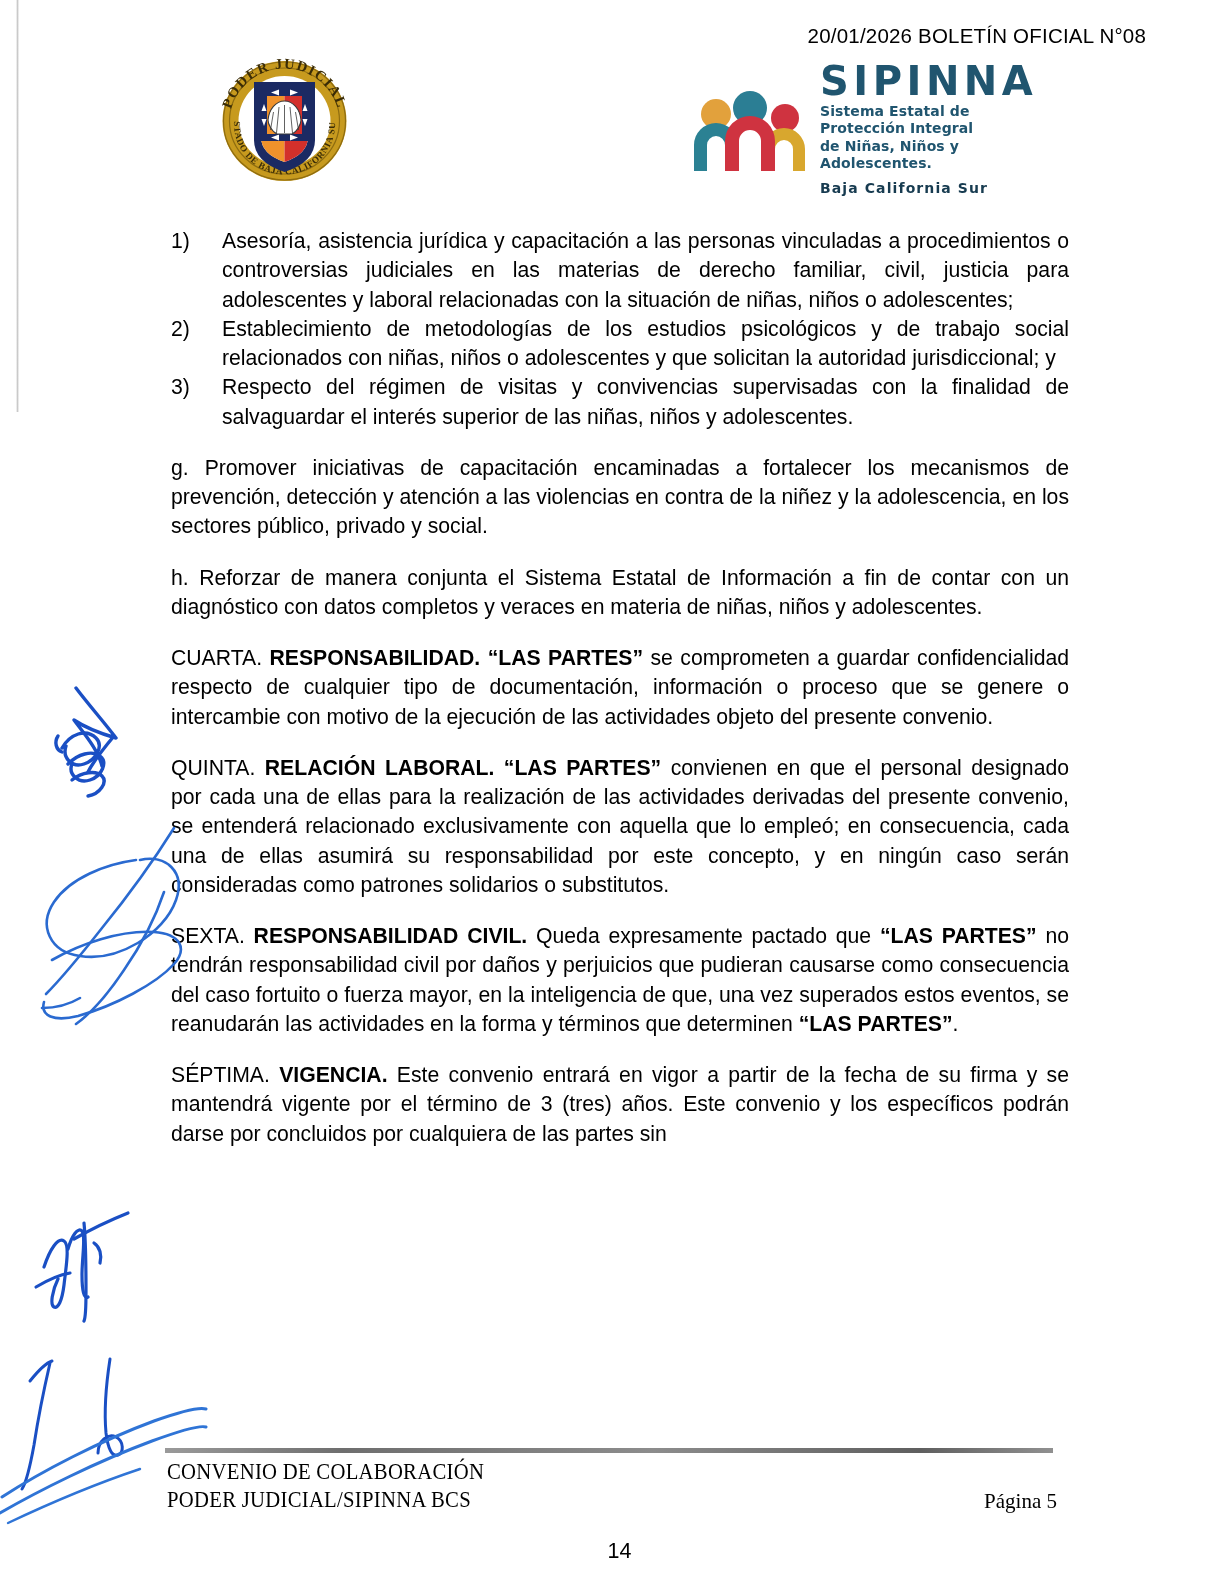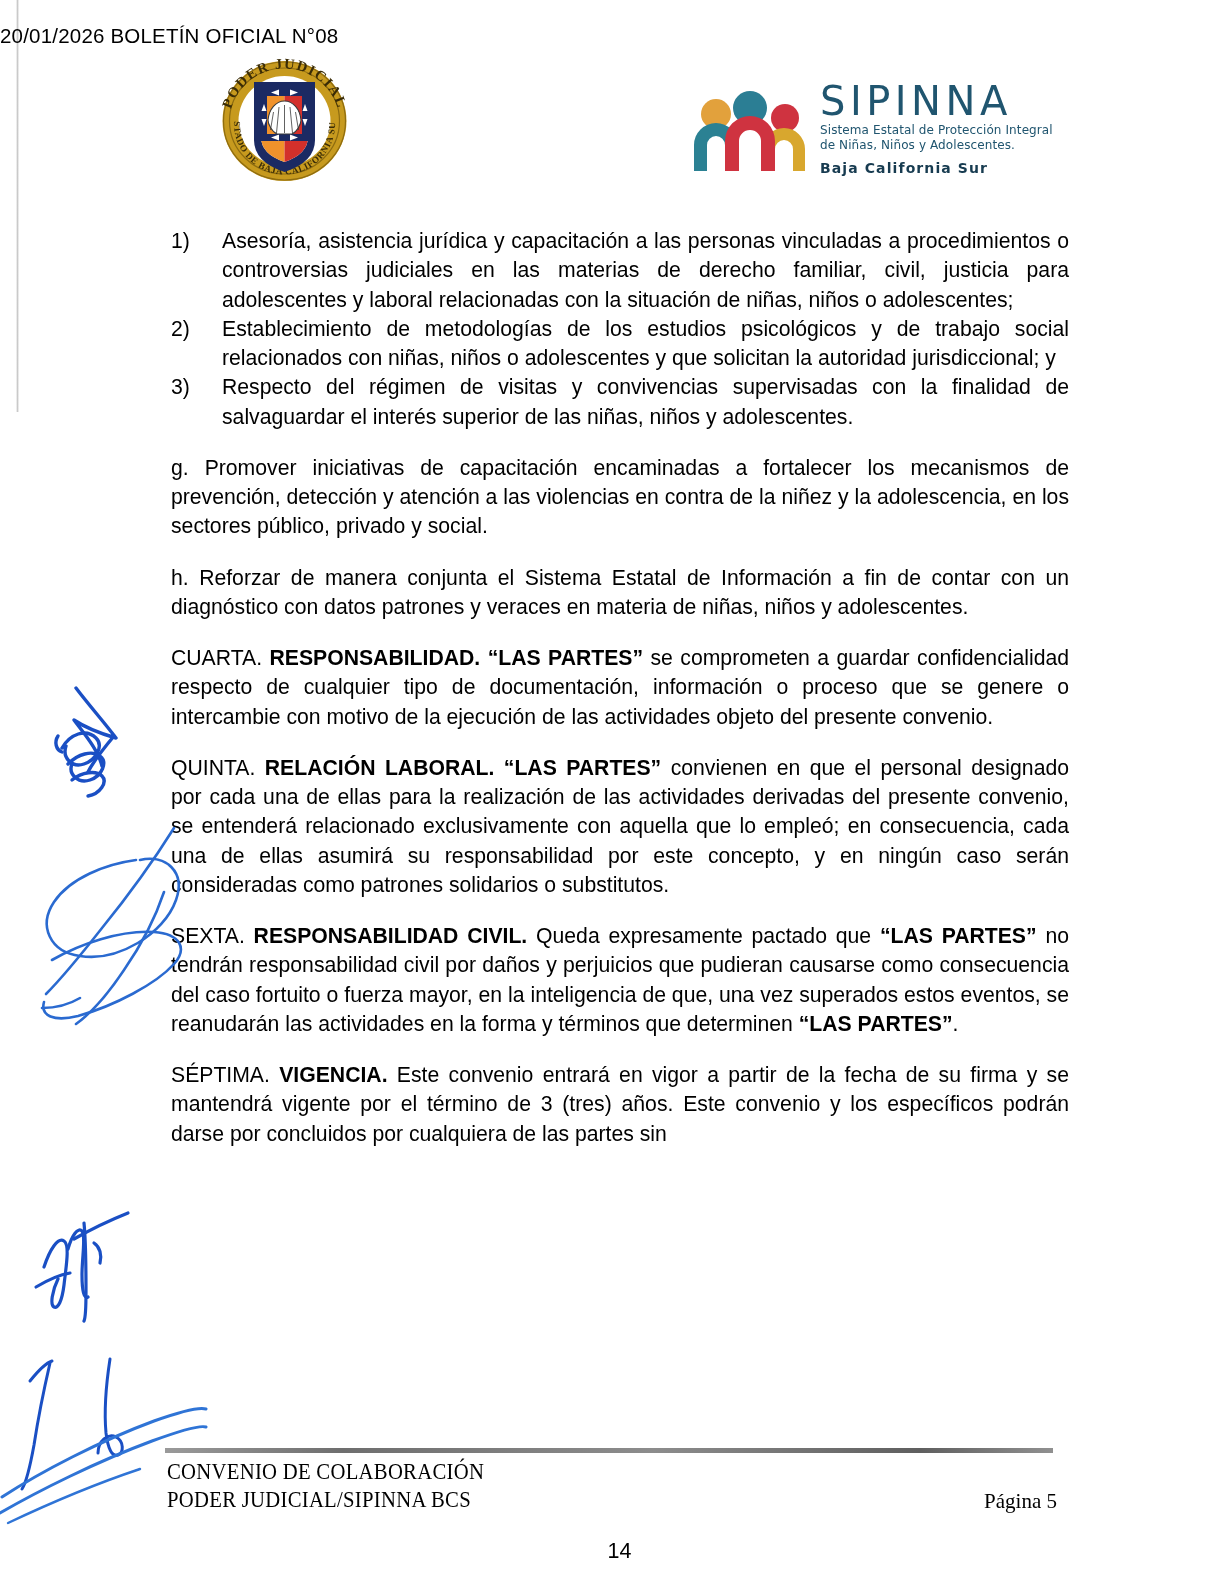--- a/index.html
+++ b/index.html
@@ -20,45 +20,46 @@
     position: absolute;
     left: 16px; top: 0; width: 3px; height: 412px;
     background: linear-gradient(to right, #ffffff 0%, #d2d2d2 35%, #bfbfbf 55%, #ffffff 100%);
     opacity: .9;
   }
 
   
   .header-date {
     position: absolute;
     left: 0; right: 78px; top: 24px;
+    text-align: right;
     font-size: 20.5px;
     letter-spacing: .2px;
     white-space: nowrap;
   }
 
   .pj-seal {
     position: absolute;
     left: 213px; top: 58px;
     width: 143px; height: 126px;
   }
   .sipinna-logo {
     position: absolute;
     left: 686px; top: 80px;
     width: 370px; height: 98px;
     display: flex; align-items: center;
   }
   .sip-figures { width: 128px; height: 92px; flex: 0 0 auto; }
   .sip-text { margin-left: 6px; }
   .sip-word {
-    font-size: 40px; font-weight: normal; letter-spacing: 4.5px;
+    font-size: 40px; font-weight: bold; letter-spacing: 4.5px;
     color: #20556f; line-height: .95;
     font-family: "DejaVu Sans", sans-serif;
   }
   .sip-sub {
-    font-size: 12px; font-weight: normal; color: #20556f;
+    font-size: 14px; font-weight: bold; color: #20556f;
     line-height: 1.22; margin-top: 3px; letter-spacing: .1px;
     font-family: "DejaVu Sans", sans-serif;
   }
   .sip-bcs {
     font-size: 14px; font-weight: bold; color: #173b50;
     letter-spacing: 1.1px; margin-top: 8px;
     font-family: "DejaVu Sans", sans-serif;
   }
 
   
@@ -223,21 +224,21 @@
       <span>Establecimiento de metodologías de los estudios psicológicos y de trabajo social relacionados con niñas, niños o adolescentes y que solicitan la autoridad jurisdiccional; y</span>
     </li>
     <li>
       <span class="marker">3)</span>
       <span>Respecto del régimen de visitas y convivencias supervisadas con la finalidad de salvaguardar el interés superior de las niñas, niños y adolescentes.</span>
     </li>
   </ol>
 
   <p class="para">g. Promover iniciativas de capacitación encaminadas a fortalecer los mecanismos de prevención, detección y atención a las violencias en contra de la niñez y la adolescencia, en los sectores público, privado y social.</p>
 
-  <p class="para">h. Reforzar de manera conjunta el Sistema Estatal de Información a fin de contar con un diagnóstico con datos patrones y veraces en materia de niñas, niños y adolescentes.</p>
+  <p class="para">h. Reforzar de manera conjunta el Sistema Estatal de Información a fin de contar con un diagnóstico con datos completos y veraces en materia de niñas, niños y adolescentes.</p>
 
 
   <p class="para">
     <span>CUARTA.</span>
     <b>RESPONSABILIDAD.</b>
     <b>“LAS PARTES”</b><span> se comprometen a guardar confidencialidad respecto de cualquier tipo de documentación, información o proceso que se genere o intercambie con motivo de la ejecución de las actividades objeto del presente convenio.</span>
   </p>
 
   <p class="para">
     <span>QUINTA.</span>

